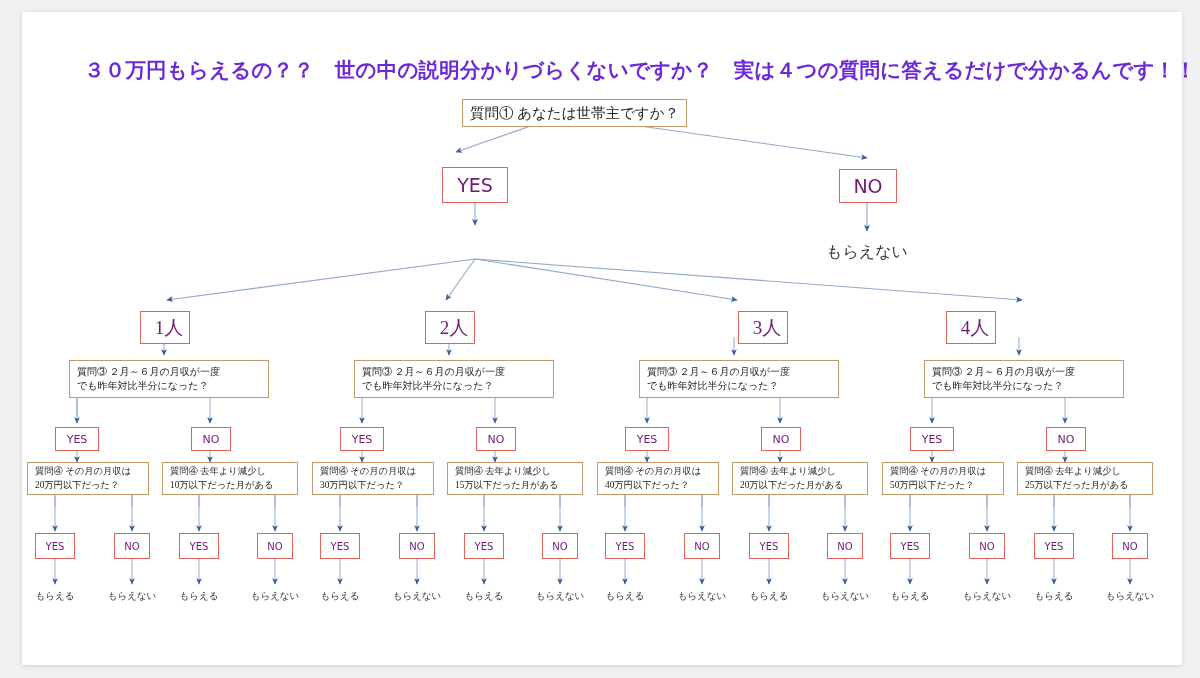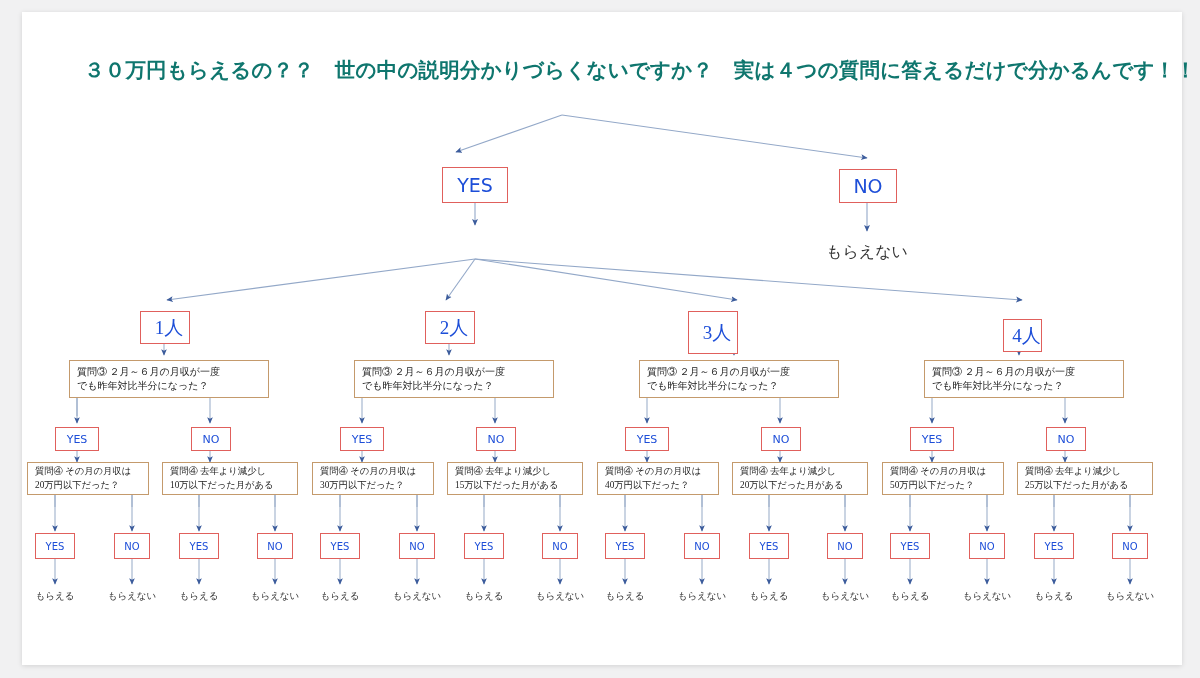--- a/index.html
+++ b/index.html
@@ -11,21 +11,21 @@
   .canvas{position:absolute;left:0;top:0;width:1200px;height:678px;}
   .card{
     position:absolute;left:22px;top:12px;width:1160px;height:653px;
     background:#ffffff;
     box-shadow:0 1px 5px rgba(0,0,0,.13);
   }
   .title{
     position:absolute;left:62px;top:44px;width:1080px;
     text-align:center;
     font-family:"DejaVu Sans","Liberation Sans",sans-serif;
-    font-weight:bold;font-size:20.5px;color:#0f766e;
+    font-weight:bold;font-size:20.5px;color:#6d28d9;
     letter-spacing:.2px;white-space:nowrap;
   }
 
   
   .node{position:absolute;box-sizing:border-box;}
 
   
   .qbox{
     border:1.4px solid #c49a6c;background:#fff;
     display:flex;align-items:center;
@@ -35,21 +35,21 @@
   .q1{font-size:14.5px;white-space:nowrap;}
   .q2{font-size:14.5px;white-space:nowrap;}
   .q3{font-size:10px;line-height:1.42;}
   .q4{font-size:9.3px;line-height:1.4;}
 
   
   .abox{
     border:1.6px solid #e0605c;background:#fff;
     display:flex;align-items:center;justify-content:center;
     font-family:"DejaVu Sans","Liberation Sans",sans-serif;
-    color:#1d4ed8;
+    color:#701a75;
   }
   .big{font-size:19px;}
   .mid{font-size:19px;font-family:"Liberation Serif",serif;padding-left:8px;}
   .sml{font-size:11px;}
   .xsml{font-size:10px;}
 
   
   .leaf{
     position:absolute;text-align:center;color:#333;
     white-space:nowrap;
@@ -167,30 +167,31 @@
           <path d="M823,547 L823,572" class="ln2" marker-end="url(#ah)"></path>
           <path d="M888,547 L888,572" class="ln2" marker-end="url(#ah)"></path>
           <path d="M965,547 L965,572" class="ln2" marker-end="url(#ah)"></path>
           <path d="M1032,547 L1032,572" class="ln2" marker-end="url(#ah)"></path>
           <path d="M1108,547 L1108,572" class="ln2" marker-end="url(#ah)"></path>
         </g>
     </svg>
 
     <div class="title">３０万円もらえるの？？　世の中の説明分かりづらくないですか？　実は４つの質問に答えるだけで分かるんです！！</div>
 
+    <div class="node qbox q1" style="left:440px;top:87px;height:28px;">質問① あなたは世帯主ですか？</div>
 
     <div class="node abox big" style="left:420px;top:155px;width:66px;height:36px;">YES</div>
     <div class="node abox big" style="left:817px;top:157px;width:58px;height:34px;">NO</div>
     <div class="leaf leaf-big" style="left:772px;top:230px;width:146px;">もらえない</div>
 
 
     <div class="node abox mid" style="left:118px;top:299px;width:50px;height:33px;">1人</div>
     <div class="node abox mid" style="left:403px;top:299px;width:50px;height:33px;">2人</div>
-    <div class="node abox mid" style="left:666px;top:299px;width:50px;height:43px;">3人</div>
-    <div class="node abox mid" style="left:981px;top:299px;width:39px;height:33px;margin-top:8px;">4人</div>
+    <div class="node abox mid" style="left:716px;top:299px;width:50px;height:33px;">3人</div>
+    <div class="node abox mid" style="left:924px;top:299px;width:50px;height:33px;">4人</div>
 
     <div class="node qbox q3" style="left:47px;top:348px;width:200px;height:38px;">質問③ ２月～６月の月収が一度<br>でも昨年対比半分になった？</div>
     <div class="node qbox q3" style="left:332px;top:348px;width:200px;height:38px;">質問③ ２月～６月の月収が一度<br>でも昨年対比半分になった？</div>
     <div class="node qbox q3" style="left:617px;top:348px;width:200px;height:38px;">質問③ ２月～６月の月収が一度<br>でも昨年対比半分になった？</div>
     <div class="node qbox q3" style="left:902px;top:348px;width:200px;height:38px;">質問③ ２月～６月の月収が一度<br>でも昨年対比半分になった？</div>
 
     <div class="node abox sml" style="left:33px;top:415px;width:44px;height:24px;">YES</div>
     <div class="node abox sml" style="left:169px;top:415px;width:40px;height:24px;">NO</div>
 
     <div class="node abox sml" style="left:318px;top:415px;width:44px;height:24px;">YES</div>

